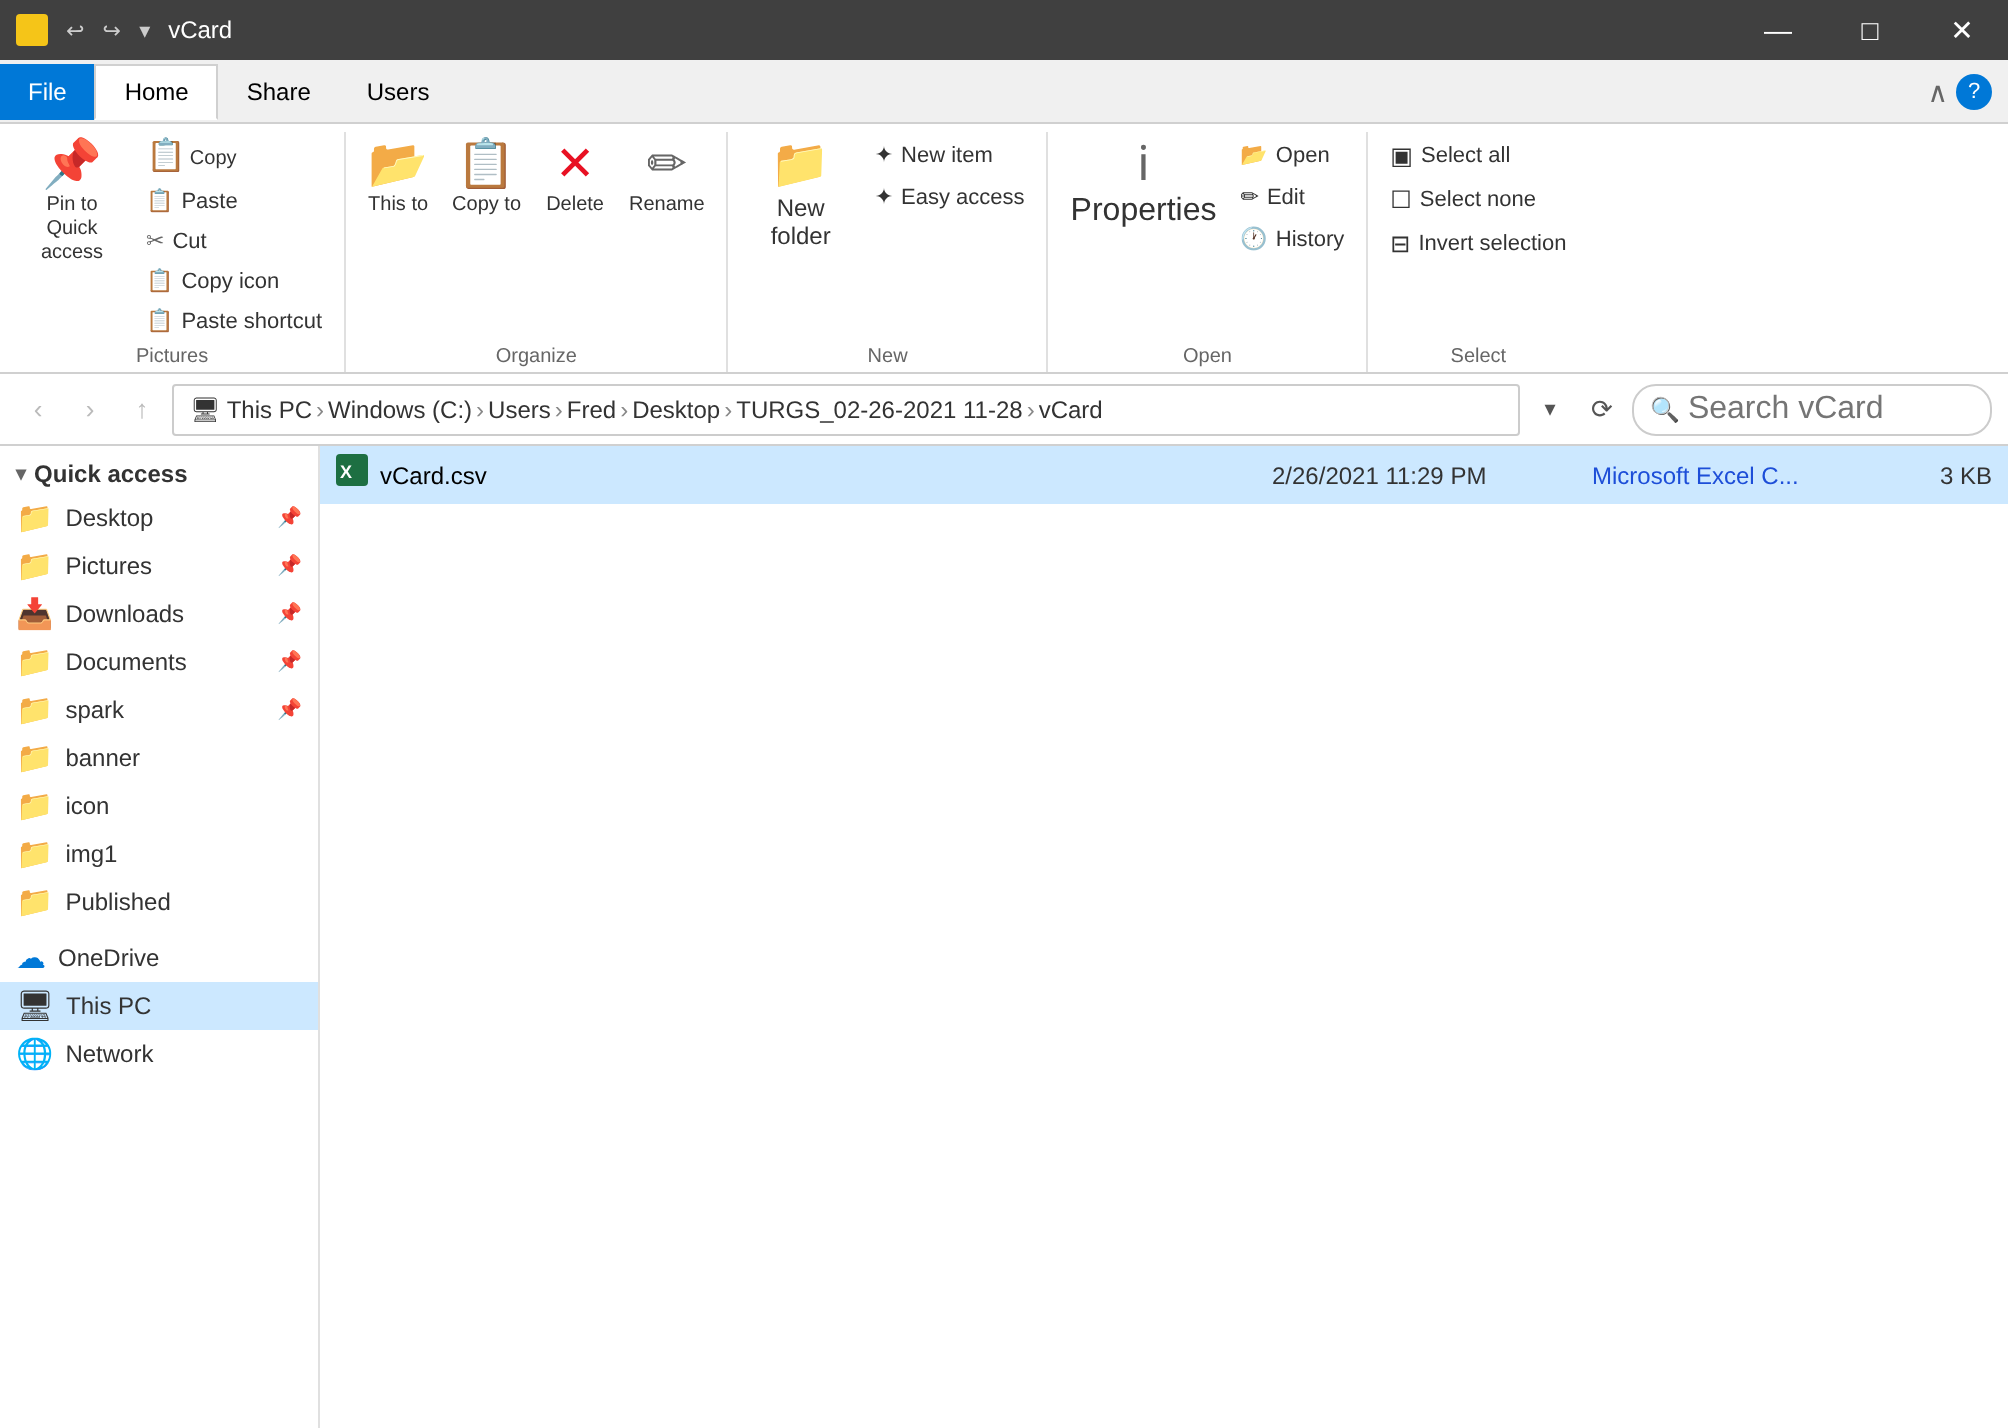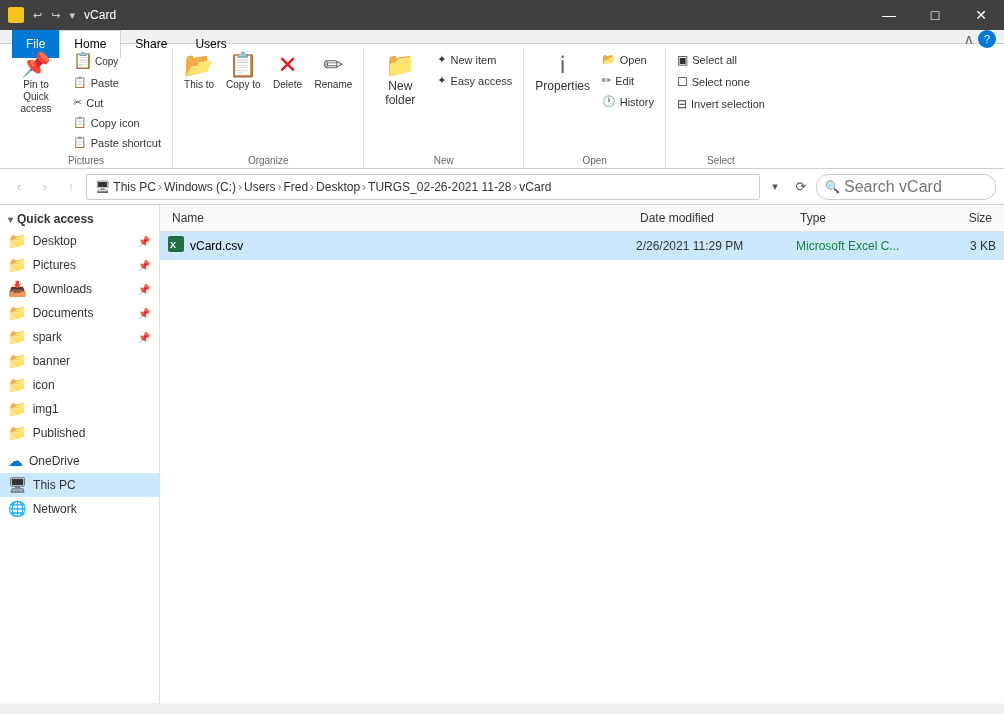--- a/index.html
+++ b/index.html
@@ -22,24 +22,24 @@
     .title-bar-btn {
       width: 46px; height: 30px; border: none; background: transparent;
       color: white; font-size: 14px; cursor: pointer; display: flex;
       align-items: center; justify-content: center;
     }
 
     
     .ribbon-tabs {
       background: #f0f0f0;
       display: flex;
-      align-items: flex-start;
-      padding-left: 12px;
+      align-items: center;
+      padding-left: 0;
       border-bottom: 1px solid #d0d0d0;
-      height: 14px;
+      height: 32px;
     }
     .ribbon-tab {
       padding: 4px 14px;
       font-size: 12px;
       cursor: pointer;
       height: 28px;
       display: flex;
       align-items: center;
       border: none;
       background: transparent;
@@ -199,21 +199,21 @@
     .col-size { width: 70px; cursor: pointer; padding: 2px 4px; text-align: right; }
 
     .file-row {
       display: flex; align-items: center;
       padding: 4px 8px; font-size: 12px;
       cursor: pointer; user-select: none;
     }
     .file-row.selected { background: #cce8ff; }
     .file-name { flex: 1; display: flex; align-items: center; gap: 6px; }
     .file-date { width: 160px; color: #333; }
-    .file-type { width: 130px; color: #15803d; }
+    .file-type { width: 130px; color: #1d4ed8; }
     .file-size { width: 70px; color: #333; text-align: right; }
     .excel-icon { color: #1d6f42; font-size: 16px; }
 
     
     .chevron { font-size: 10px; color: #666; }
 
     
     .cut-icon { color: #666; }
     .copy-icon { color: #666; }
     .paste-icon { color: #f5c518; }
@@ -330,21 +330,21 @@
         </div>
       </div>
     </div>
     <div class="ribbon-group-label">New</div>
   </div>
 
   <div class="ribbon-group">
     <div class="ribbon-group-content">
       <div class="ribbon-btn">
         <span class="icon props-icon">ℹ</span>
-        <span style="font-size:12px;">Properties</span>
+        <span style="font-size:16px;">Properties</span>
       </div>
       <div style="display:flex;flex-direction:column;gap:2px;">
         <div class="ribbon-btn-sm">
           <span style="color:#1a73e8;">📂</span>
           <span>Open</span>
         </div>
         <div class="ribbon-btn-sm">
           <span>✏</span>
           <span>Edit</span>
         </div>
@@ -465,26 +465,20 @@
       <span>This PC</span>
     </div>
 
     <div class="sidebar-item">
       <span style="font-size:15px;">🌐</span>
       <span>Network</span>
     </div>
   </div>
 
   <div class="file-area">
-    <div class="file-list-header">
-      <div class="col-name">Name</div>
-      <div class="col-date">Date modified</div>
-      <div class="col-type">Type</div>
-      <div class="col-size">Size</div>
-    </div>
 
     <div class="file-row selected">
       <div class="file-name">
         <span class="excel-icon">
           <svg width="16" height="16" viewBox="0 0 16 16">
               <rect width="16" height="16" fill="#1d6f42" rx="2"></rect>
               <text x="2" y="12" fill="white" font-size="9" font-weight="bold">X</text>
             </svg>
         </span>
         <span>vCard.csv</span>

